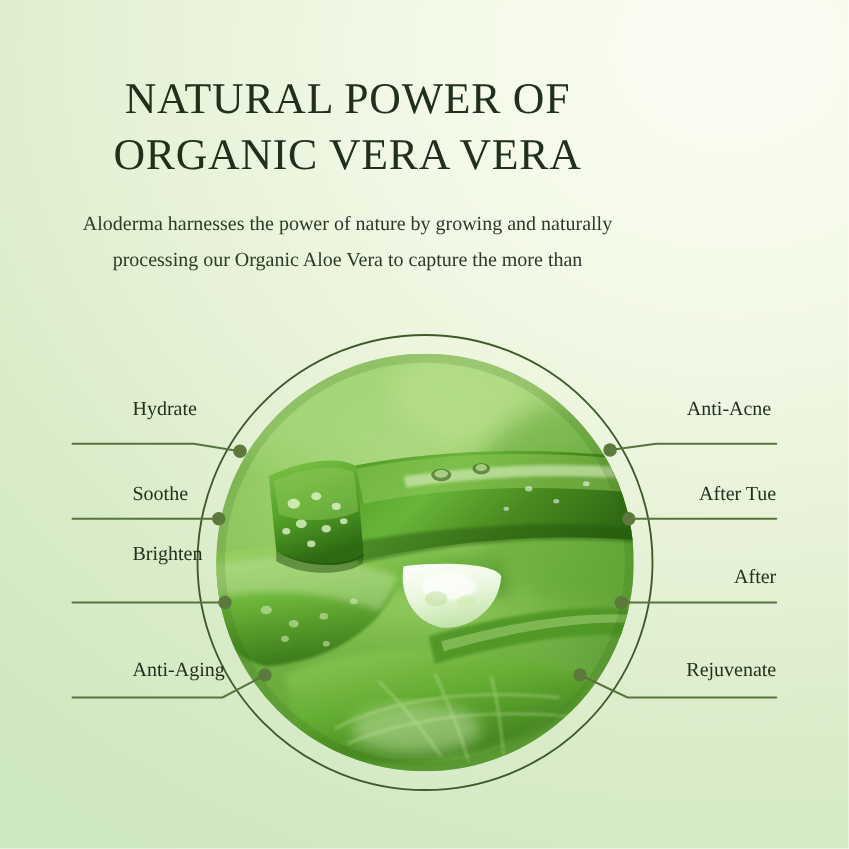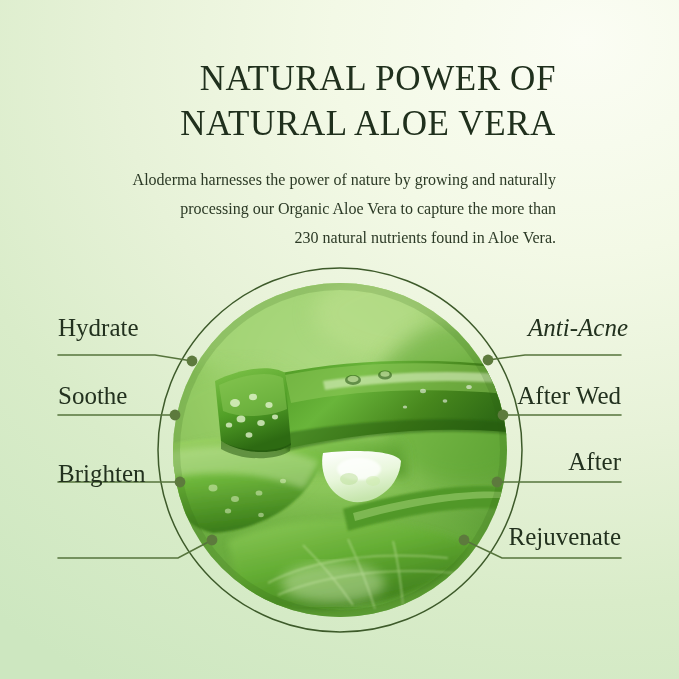--- a/index.html
+++ b/index.html
@@ -19,21 +19,21 @@
     background:
       radial-gradient(ellipse 900px 760px at 86% 6%, #fbfdf4 0%, #f3f9e6 28%, #e7f2d8 52%, #d9ecc9 74%, #cde7c0 100%);
     overflow: hidden;
   }
   
   .header {
     position: absolute;
     left: 0;
     top: 0;
     width: 556px;
-    text-align: right;
+    text-align: center;
   }
   .title {
     margin: 0;
     padding-top: 56px;
     font-size: 35px;
     line-height: 45px;
     letter-spacing: 0.6px;
     font-weight: 400;
     color: #20301d;
     font-family: "Liberation Serif", "DejaVu Serif", serif;
@@ -81,43 +81,43 @@
     position: absolute;
     left: 0;
     top: 0;
     width: 334px;
     height: 334px;
   }
 
   
   .label {
     position: absolute;
-    font-size: 25px;
+    font-size: 16px;
     line-height: 24px;
     color: #22311e;
     white-space: nowrap;
     font-family: "Liberation Serif", "DejaVu Serif", serif;
+    margin-left: 48px;
   }
   .label.left  { text-align: left; }
   .label.right { text-align: right; }
 </style>
 </head>
 <body>
 
 <div id="poster">
 
   <div class="header">
     <h1 class="title">
       <span class="title-line">NATURAL POWER OF</span>
-      <span class="title-line">NATURAL ALOE VERA</span>
+      <span class="title-line">ORGANIC VERA VERA</span>
     </h1>
     <p class="subtitle">
       <span class="subtitle-line">Aloderma harnesses the power of nature by growing and naturally</span>
       <span class="subtitle-line">processing our Organic Aloe Vera to capture the more than</span>
-      <span class="subtitle-line">230 natural nutrients found in Aloe Vera.</span>
     </p>
   </div>
 
   <div class="photo-wrap">
     <svg class="photo" width="334" height="334" viewBox="0 0 334 334">
       <defs>
         <radialGradient id="bgBlur" cx="45%" cy="25%" r="85%">
           <stop offset="0%" stop-color="#b7dc8d"></stop>
           <stop offset="40%" stop-color="#8ec95c"></stop>
           <stop offset="100%" stop-color="#4b8f28"></stop>
@@ -281,20 +281,21 @@
         <circle cx="488" cy="360" r="5.4"></circle>
         <circle cx="503" cy="415" r="5.4"></circle>
         <circle cx="497" cy="482" r="5.4"></circle>
         <circle cx="464" cy="540" r="5.4"></circle>
       </g>
     </svg>
   </div>
 
   <div class="label left" style="left:58px; top:316px;">Hydrate</div>
   <div class="label left" style="left:58px; top:384px;">Soothe</div>
-  <div class="label left" style="left:58px; top:462px;">Brighten</div>
-
-  <div class="label right" style="right:51px; top:316px;font-style:italic;">Anti-Acne</div>
-  <div class="label right" style="right:58px; top:384px;">After Wed</div>
+  <div class="label left" style="left:58px; top:432px;">Brighten</div>
+  <div class="label left" style="left:58px; top:525px;">Anti-Aging</div>
+
+  <div class="label right" style="right:62px; top:316px;">Anti-Acne</div>
+  <div class="label right" style="right:58px; top:384px;">After Tue</div>
   <div class="label right" style="right:58px; top:450px;">After</div>
   <div class="label right" style="right:58px; top:525px;">Rejuvenate</div>
 
 </div>
 
 </body></html>

